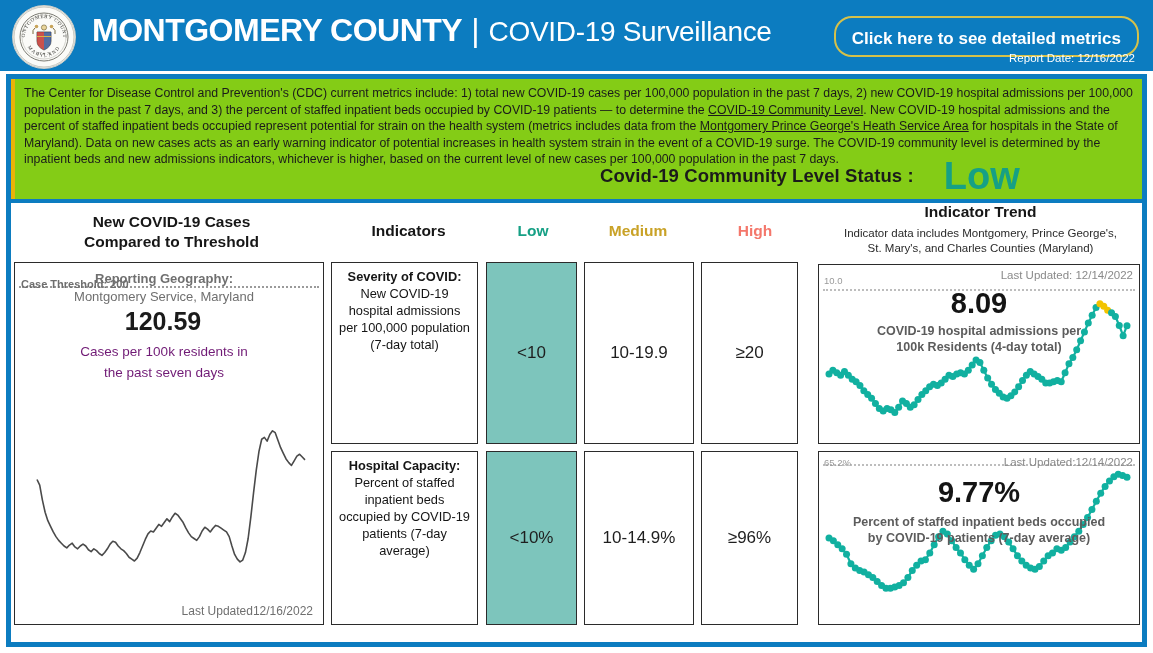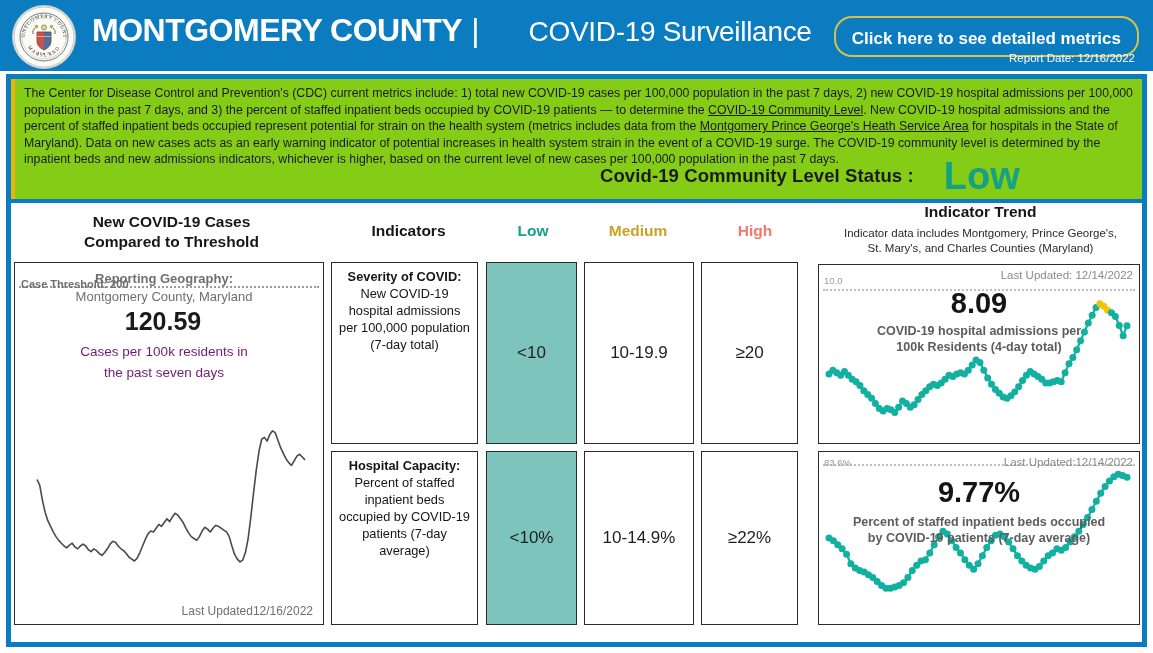--- a/index.html
+++ b/index.html
@@ -28,21 +28,21 @@
     white-space:nowrap;
   }
   .brand-bold{
     font-size:32px;font-weight:bold;color:#ffffff;letter-spacing:-0.5px;
     font-family:"Liberation Sans", sans-serif;
   }
   .brand-pipe{
     font-size:32px;font-weight:300;color:#ffffff;margin:0 9px;
   }
   .brand-light{
-    font-size:28px;font-weight:400;color:#ffffff;letter-spacing:-0.3px;margin-left:40px;
+    font-size:28px;font-weight:400;color:#ffffff;letter-spacing:-0.3px;
   }
   .cta{
     position:absolute;right:14px;top:16px;
     border:2px solid #D6C14A;border-radius:18px;
     padding:12px 16px 6px 16px;
     color:#ffffff;font-size:17px;font-weight:bold;
     background:transparent;cursor:pointer;
     font-family:"Liberation Sans", sans-serif;
     line-height:1.1;
   }
@@ -257,21 +257,21 @@
 
   <div class="col-left">
     <div class="col-title">New COVID-19 Cases</div>
     <div class="col-title">Compared to Threshold</div>
   </div>
 
   <div class="cases-card">
     <div class="rg-label">Reporting Geography:</div>
     <div class="threshold-line"></div>
     <div class="threshold-txt">Case Threshold: 200</div>
-    <div class="rg-value">Montgomery County, Maryland</div>
+    <div class="rg-value">Montgomery Service, Maryland</div>
     <div class="big-num">120.59</div>
     <div class="sub-cap">
       <span>Cases per 100k residents in</span><br>
       <span>the past seven days</span>
     </div>
     <svg class="spark" id="spark-cases" viewBox="0 0 308 230" preserveAspectRatio="none">
         <polyline points="22.00,109.51 24.71,115.13 27.41,130.11 30.12,142.28 32.83,150.71 35.54,156.33 38.24,161.95 40.95,166.63 43.66,170.37 46.36,173.18 49.07,175.99 51.78,177.86 54.48,175.05 57.19,173.18 59.90,176.93 62.61,178.80 65.31,175.99 68.02,174.12 70.73,175.99 73.43,179.74 76.14,181.61 78.85,178.80 81.56,180.67 84.26,183.48 86.97,185.35 89.68,182.55 92.38,178.80 95.09,174.12 97.80,171.31 100.51,172.25 103.21,175.99 105.92,178.80 108.63,180.67 111.33,183.48 114.04,187.23 116.75,189.10 119.45,190.97 122.16,188.16 124.87,182.55 127.58,175.99 130.28,169.44 132.99,163.82 135.70,161.01 138.40,161.95 141.11,158.20 143.82,154.45 146.53,156.33 149.23,152.58 151.94,148.84 154.65,151.65 157.35,146.96 160.06,143.22 162.77,145.09 165.47,148.84 168.18,152.58 170.89,158.20 173.60,162.88 176.30,166.63 179.01,168.50 181.72,170.37 184.42,166.63 187.13,161.01 189.84,157.26 192.55,159.14 195.25,161.95 197.96,158.20 200.67,155.39 203.37,156.33 206.08,158.20 208.79,160.07 211.49,161.95 214.20,166.63 216.91,175.99 219.62,184.42 222.32,189.10 225.03,191.91 227.74,190.04 230.44,182.55 233.15,168.50 235.86,146.96 238.57,122.62 241.27,100.15 243.98,81.42 246.69,69.25 249.39,67.37 252.10,71.12 254.81,64.56 257.52,60.82 260.22,62.69 262.93,70.18 265.64,77.67 268.34,83.29 271.05,88.91 273.76,92.65 276.46,95.46 279.17,90.78 281.88,86.10 284.59,84.23 287.29,87.04 290.00,89.85" fill="none" stroke="#4a4a4a" stroke-width="1.6" stroke-linejoin="round"></polyline>
       </svg>
     <div class="last-upd-left">Last Updated12/16/2022</div>
   </div>
@@ -308,21 +308,21 @@
         <span>Percent of staffed inpatient beds occupied by COVID-19 patients (7-day average)</span>
       </div>
     </div>
     <div class="cell c-low">
       <span class="rng">&lt;10%</span>
     </div>
     <div class="cell c-med">
       <span class="rng">10-14.9%</span>
     </div>
     <div class="cell c-high">
-      <span class="rng">≥22%</span>
+      <span class="rng">≥96%</span>
     </div>
   </div>
 
   <div class="trend-title">Indicator Trend</div>
   <div class="trend-sub">
     <span>Indicator data includes Montgomery, Prince George's,</span><br>
     <span>St. Mary's, and Charles Counties (Maryland)</span>
   </div>
 
   <div class="trend-card t1">
@@ -484,21 +484,21 @@
         <circle cx="277.32" cy="49.32" r="3.5" fill="#11B0A0"></circle>
         <circle cx="281.71" cy="41.17" r="3.5" fill="#11B0A0"></circle>
         <circle cx="286.09" cy="34.38" r="3.5" fill="#11B0A0"></circle>
         <circle cx="290.47" cy="28.94" r="3.5" fill="#11B0A0"></circle>
         <circle cx="294.85" cy="24.87" r="3.5" fill="#11B0A0"></circle>
         <circle cx="299.24" cy="22.15" r="3.5" fill="#11B0A0"></circle>
         <circle cx="303.62" cy="23.51" r="3.5" fill="#11B0A0"></circle>
         <circle cx="308.00" cy="25.28" r="3.5" fill="#11B0A0"></circle>
       </svg>
     <div class="tc-thresh-line" style="top:12px"></div>
-    <div class="tc-thresh-txt" style="top:5px">83.6%</div>
+    <div class="tc-thresh-txt" style="top:5px">65.2%</div>
     <div class="tc-last">Last Updated:12/14/2022</div>
     <div class="tc-big" style="top:24px">9.77%</div>
     <div class="tc-cap" style="top:62px">
       <span>Percent of staffed inpatient beds occupied</span><br>
       <span>by COVID-19 patients (7-day average)</span>
     </div>
   </div>
 
 </div>
 

